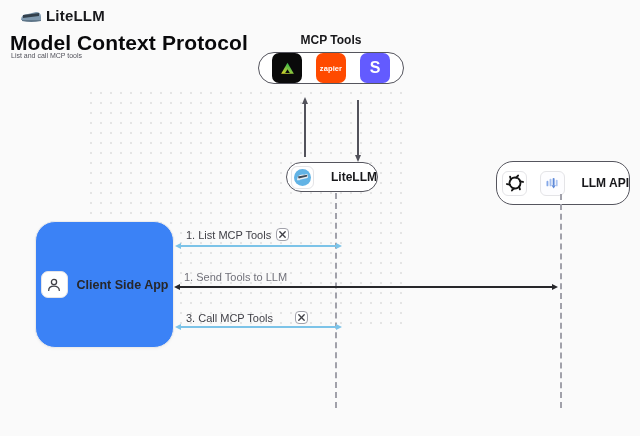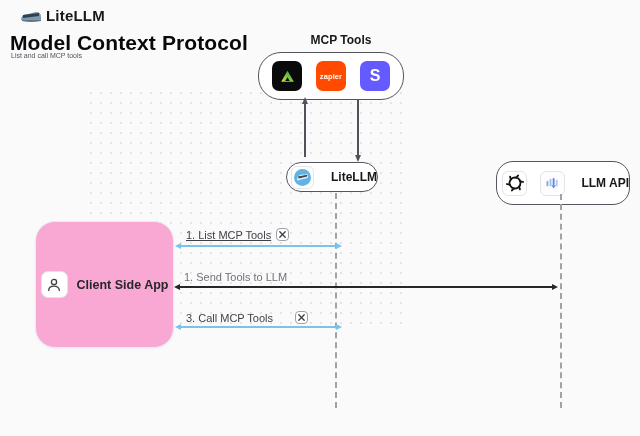--- a/index.html
+++ b/index.html
@@ -18,38 +18,38 @@
   }
 
   
   .brand-row{left:20px;top:7px;display:flex;align-items:center;gap:4px;}
   .brand-name{font-size:15px;font-weight:600;color:#18181b;letter-spacing:.2px;}
   .page-title{left:10px;top:31px;font-size:21px;font-weight:700;color:#09090b;letter-spacing:.1px;}
   .page-subtitle{left:11px;top:52px;font-size:7px;color:#52525b;}
 
   
   .pill{background:#fff;border:1px solid#55555e;display:flex;align-items:center;box-sizing:border-box;}
-  .mcp-label{left:268px;top:33px;width:146px;text-align:center;font-size:12px;font-weight:600;color:#18181b;}
-  .mcp-box{left:258px;top:52px;width:146px;height:48px;border-radius:23px;justify-content:center;gap:14px;}
+  .mcp-label{left:258px;top:33px;width:146px;text-align:center;font-size:12px;font-weight:600;color:#18181b;}
+  .mcp-box{left:258px;top:52px;width:146px;height:32px;border-radius:23px;justify-content:center;gap:14px;}
   .tool-sq{width:30px;height:30px;border-radius:7px;display:flex;align-items:center;justify-content:center;box-sizing:border-box;}
   .tool-sq.tri{background:#0a0a0a;}
   .tool-sq.zap{background:#ff4a00;color:#fff;font-size:7.5px;font-weight:700;letter-spacing:.1px;}
   .tool-sq.str{background:#635bff;color:#fff;font-size:16px;font-weight:700;}
 
   .node-label{font-size:12px;font-weight:600;color:#18181b;white-space:nowrap;}
   .mini-sq{width:23px;height:23px;border:1px solid #e4e4e7;border-radius:6px;background:#fff;
     display:flex;align-items:center;justify-content:center;box-sizing:border-box;flex:none;}
   .litellm-node{left:286px;top:162px;width:92px;height:30px;border-radius:16px;padding-left:4px;gap:6px;}
   .litellm-circle{width:17px;height:17px;border-radius:50%;background:#62b3e5;display:flex;align-items:center;justify-content:center;overflow:hidden;}
   .llmapi-node{left:496px;top:161px;width:134px;height:44px;border-radius:17px;padding-left:5px;gap:5px;}
   .provider-sq{background:#fdfdff;}
 
   
   .client-node{left:35px;top:221px;width:139px;height:127px;border-radius:20px;
-    background:#f9a8d4;border:1px solid #ececec;box-shadow:0 1px 3px rgba(0,0,0,.04);
+    background:#3b82f6;border:1px solid #ececec;box-shadow:0 1px 3px rgba(0,0,0,.04);
     display:flex;align-items:center;justify-content:center;gap:9px;box-sizing:border-box;}
   .client-sq{width:27px;height:27px;border:1px solid #e4e4e7;border-radius:7px;background:#fff;
     display:flex;align-items:center;justify-content:center;box-sizing:border-box;}
   .client-label{font-size:12.5px;font-weight:600;color:#27272a;}
 
   
   .lifeline{width:0;border-left:2px dashed #a1a1aa;}
   .ll-litellm{left:335px;top:193px;height:215px;}
   .ll-llmapi{left:560px;top:194px;height:214px;}
 
@@ -66,21 +66,21 @@
   .harrow{height:1.6px;background:var(--c);}
   .harrow::before{content:"";position:absolute;left:-6px;top:50%;transform:translateY(-50%);
     border-top:3.5px solid transparent;border-bottom:3.5px solid transparent;border-right:6.5px solid var(--c);}
   .harrow::after{content:"";position:absolute;right:-6px;top:50%;transform:translateY(-50%);
     border-top:3.5px solid transparent;border-bottom:3.5px solid transparent;border-left:6.5px solid var(--c);}
   .a1{left:181px;top:245px;width:155px;--c:#7cc3e8;}
   .a2{left:180px;top:286px;width:372px;--c:#27272a;}
   .a3{left:181px;top:326px;width:155px;--c:#7cc3e8;}
 
   .step-label{display:flex;align-items:center;gap:5px;font-size:11px;font-weight:500;white-space:nowrap;}
-  .sl1{left:186px;top:228px;color:#3f3f46;text-decoration:underline;}
+  .sl1{left:186px;top:228px;color:#3f3f46;}
   .sl2{left:184px;top:271px;color:#71717a;}
   .sl3{left:186px;top:311px;color:#3f3f46;gap:22px;}
   .tool-badge{width:13px;height:13px;border:1px solid #a1a1aa;border-radius:4px;background:#fff;
     display:flex;align-items:center;justify-content:center;box-sizing:border-box;}
 </style>
 </head>
 <body>
 
 <div class="abs dotgrid"></div>
 

